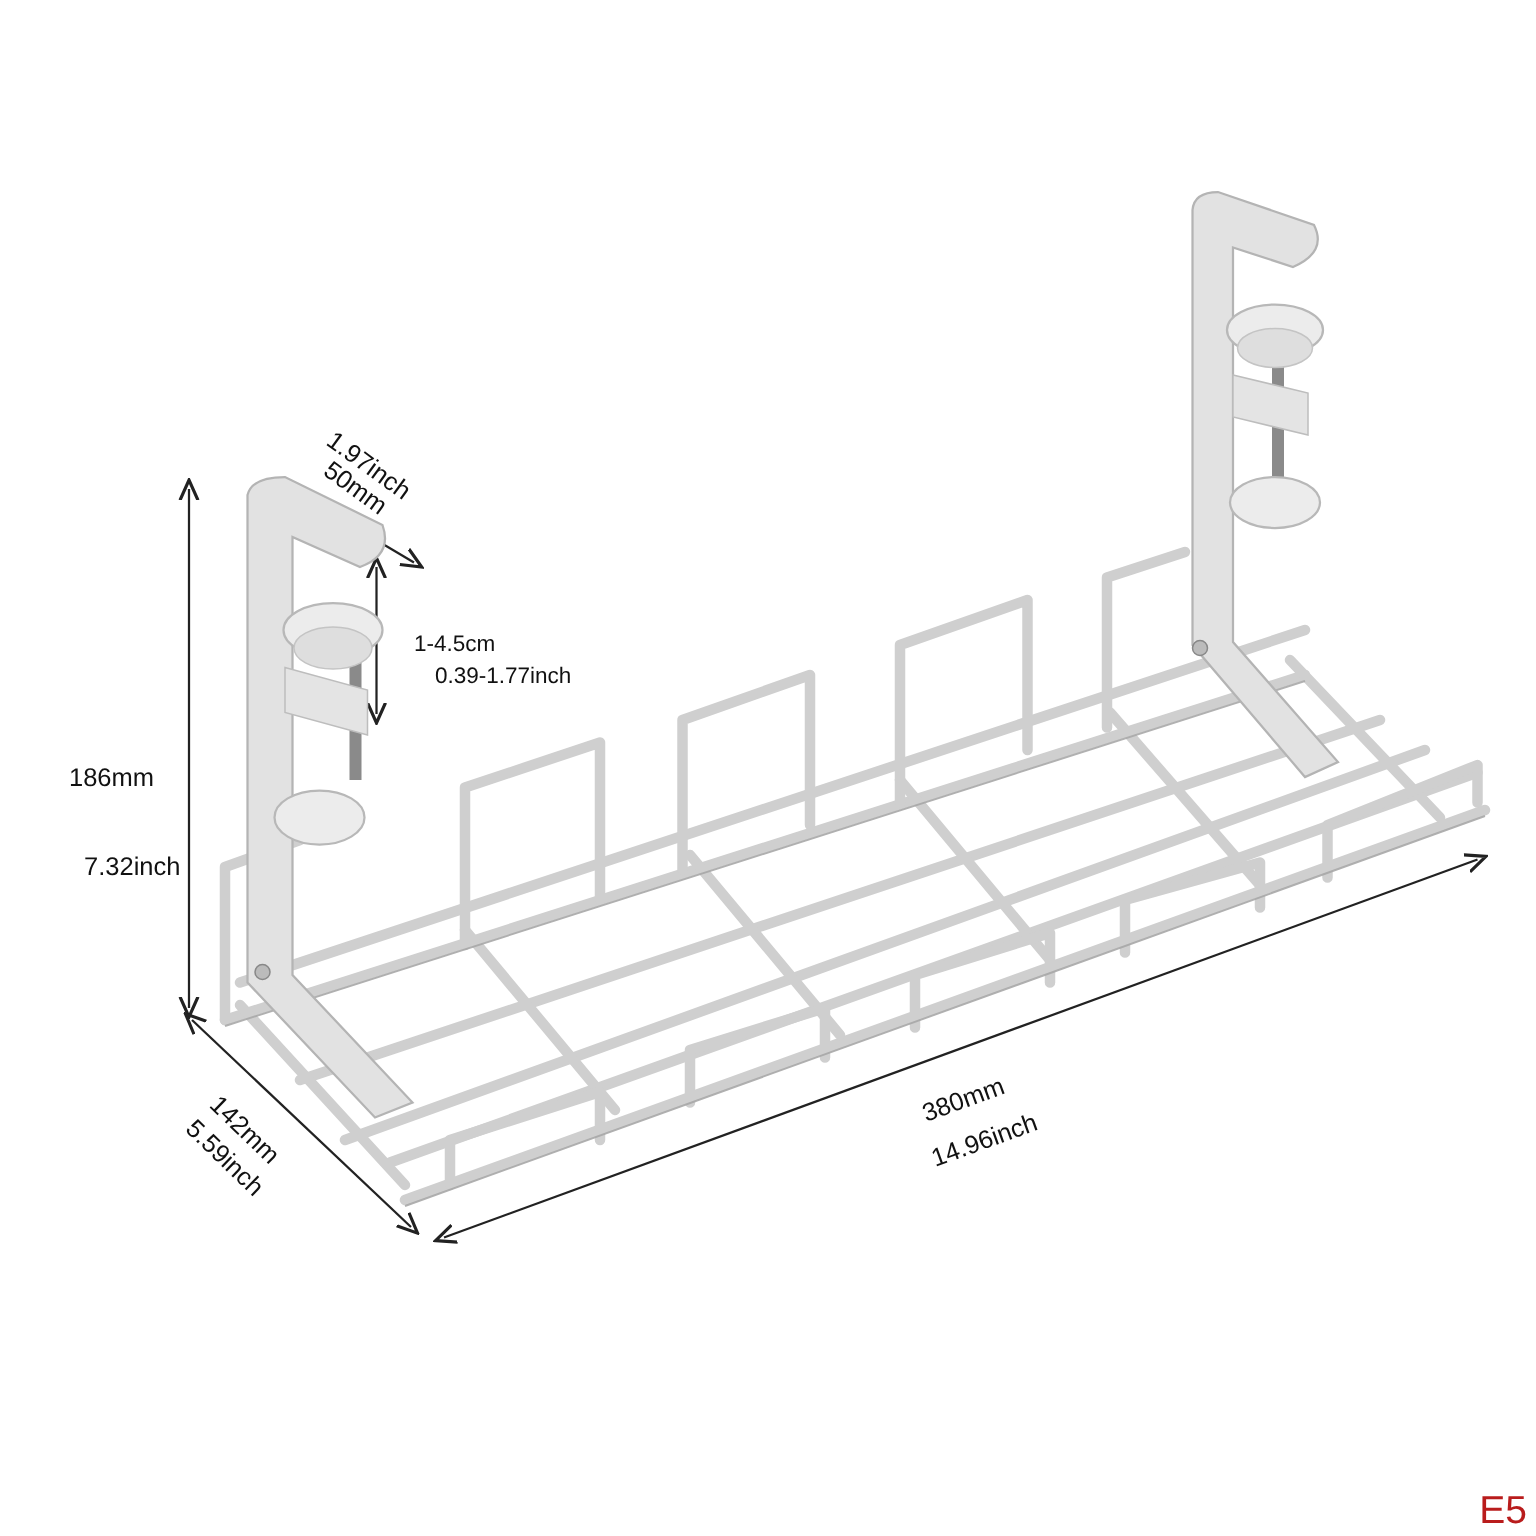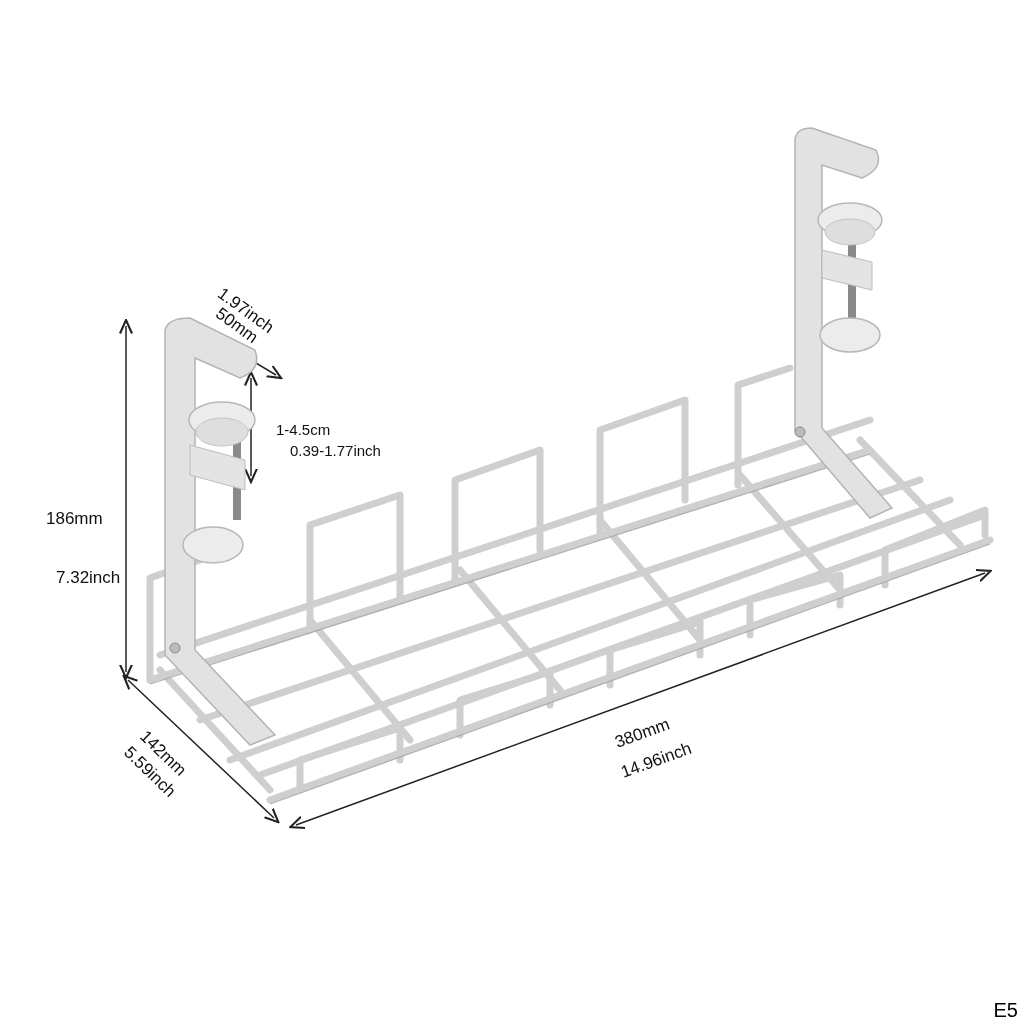--- a/index.html
+++ b/index.html
@@ -1,20 +1,20 @@
 <!DOCTYPE html>
 <html><head>
 <meta charset="utf-8">
 <style>
   html, body { margin:0; padding:0; background:#ffffff; }
   .stage { position:relative; width:1024px; height:1024px; overflow:hidden; background:#fff; font-family:"Liberation Sans", sans-serif; color:#1a1a1a; }
   svg.art { position:absolute; left:0; top:0; }
   .lbl { position:absolute; font-size:17px; line-height:22px; white-space:nowrap; color:#111; }
   .lbl.small { font-size:15px; line-height:20px; }
-  .wm { position:absolute; right:6px; bottom:2px; font-size:20px; color:#000000; }
+  .wm { position:absolute; right:6px; bottom:2px; font-size:26px; color:#b91c1c; }
 </style>
 </head>
 <body>
 
 <div class="stage">
 
   <svg class="art" width="1024" height="1024" viewBox="0 0 1024 1024">
     <defs>
       <marker id="ah" markerWidth="10" markerHeight="10" refX="5" refY="5" orient="auto-start-reverse">
         <path d="M0,1 L9,5 L0,9" fill="none" stroke="#222" stroke-width="1.4"></path>

